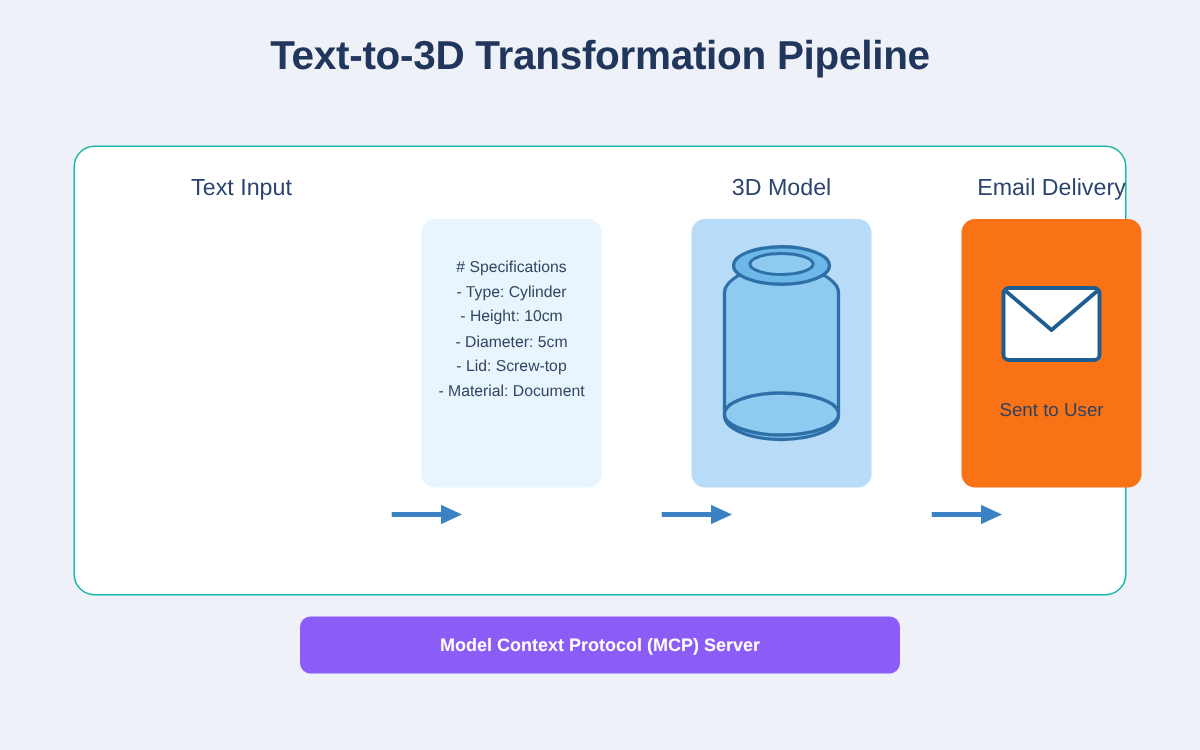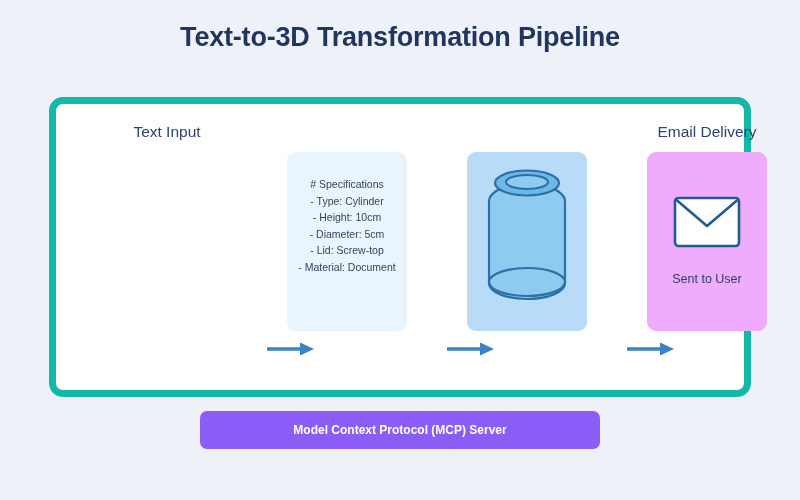--- a/index.html
+++ b/index.html
@@ -38,21 +38,21 @@
   }
 
   
   .pipeline-card {
     position: absolute;
     left: 49px;
     top: 97px;
     width: 702px;
     height: 300px;
     background: #ffffff;
-    border: 7px solid #14b8a6;
+    border: 1px solid #14b8a6;
     border-radius: 14px;
     box-sizing: border-box;
   }
 
   
   .stage {
     position: absolute;
     top: 0;
     width: 160px;
     height: 300px;
@@ -78,21 +78,21 @@
     left: 0;
     width: 120px;
     height: 179px;
     margin-left: 20px;
     border-radius: 9px;
     box-sizing: border-box;
   }
   .stage-0 .stage-box { background: #dde3ec; }
   .stage-1 .stage-box { background: #e8f4fe; }
   .stage-2 .stage-box { background: #b8dcf7; }
-  .stage-3 .stage-box { background: #f0abfc; }
+  .stage-3 .stage-box { background: #f97316; }
 
   
   .prompt-text {
     position: absolute;
     top: 42px;
     left: 6px;
     width: 108px;
     text-align: center;
     font-size: 11.5px;
     line-height: 16.5px;
@@ -183,20 +183,21 @@
           <div class="spec-line">- Type: Cylinder</div>
           <div class="spec-line">- Height: 10cm</div>
           <div class="spec-line">- Diameter: 5cm</div>
           <div class="spec-line">- Lid: Screw-top</div>
           <div class="spec-line">- Material: Document</div>
         </div>
       </div>
     </div>
 
     <div class="stage stage-2">
+      <div class="stage-label">3D Model</div>
       <div class="stage-box">
         <svg class="model-svg" width="98" height="150" viewBox="0 0 98 150">
 
           <path d="M 11 33 C 11 26, 22 20, 30 17 L 68 17 C 76 20, 87 26, 87 33 L 87 115
                    C 87 124, 70 131, 49 131 C 28 131, 11 124, 11 115 Z" fill="#8fcbf0" stroke="#2e6fa8" stroke-width="2.2" stroke-linejoin="round"></path>
 
           <ellipse cx="49" cy="114" rx="38" ry="14" fill="#8fcbf0" stroke="#2e6fa8" stroke-width="2.2"></ellipse>
 
           <ellipse cx="49" cy="15" rx="32" ry="12.5" fill="#6cb8e8" stroke="#2e6fa8" stroke-width="2.2"></ellipse>
 

